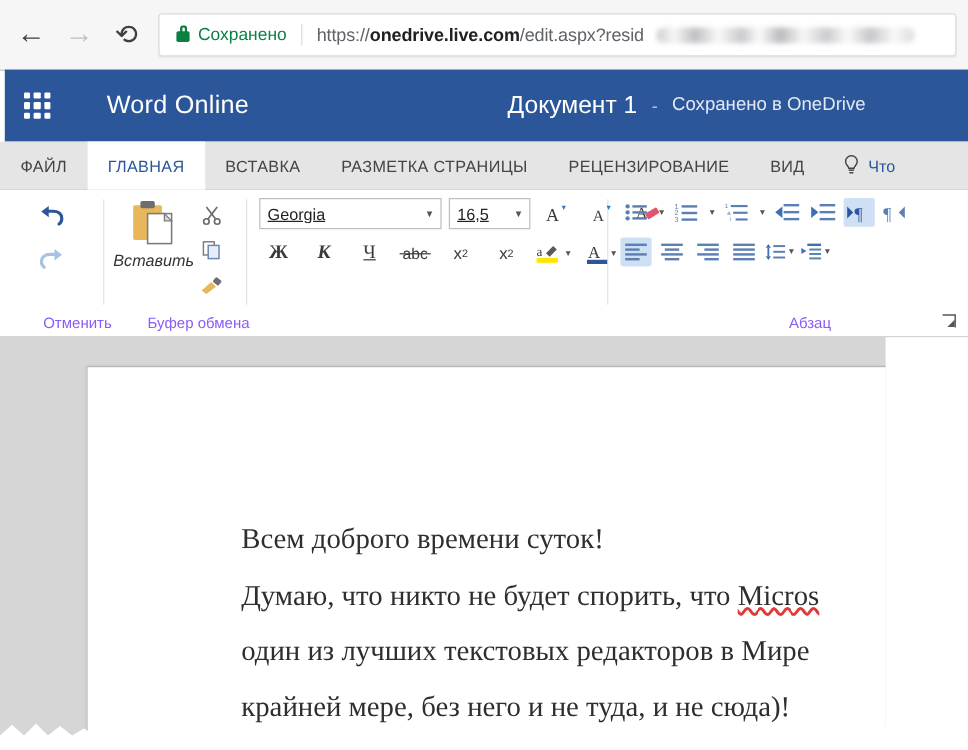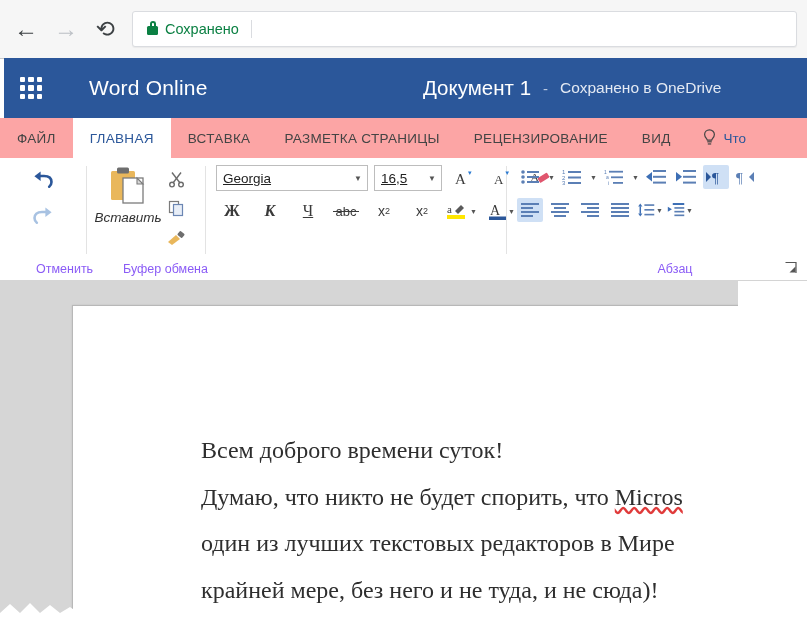--- a/index.html
+++ b/index.html
@@ -88,21 +88,21 @@
     position:absolute;left:419px;top:0;height:60px;
     display:flex;align-items:center;
   }
   .doc-title{color:#ffffff;font-size:20.5px;white-space:nowrap;}
   .doc-dash{color:#b9c8e0;font-size:15px;margin:0 12px;}
   .doc-saved{color:#e3e9f3;font-size:15.5px;white-space:nowrap;}
 
   
   .ribbon-tabs{
     position:absolute;left:0;top:118px;width:807px;height:40px;
-    background:#fca5a5;display:flex;align-items:stretch;
+    background:#e5e5e5;display:flex;align-items:stretch;
     border-bottom:4px solid #ec4899;
   }
   .tab{
     display:flex;align-items:center;justify-content:center;
     padding:0 17px;font-size:13.5px;color:#444444;
     cursor:pointer;white-space:nowrap;letter-spacing:.3px;
   }
   .tab.active{background:#ffffff;color:#2b579a;}
   .tellme{
     display:flex;align-items:center;padding-left:14px;cursor:pointer;gap:7px;
@@ -242,20 +242,23 @@
     <div class="nav-btn">
       <span class="reload-glyph">⟳</span>
     </div>
 
     <div class="omnibox">
       <div class="lock-wrap">
         <span class="lock"></span>
         <span class="secure-text">Сохранено</span>
       </div>
       <div class="url-sep"></div>
+      <div class="url">
+        <span class="scheme">https://</span><span class="host">onedrive.live.com</span><span class="path">/edit.aspx?resid</span><span class="url-redacted"></span>
+      </div>
     </div>
   </div>
 
   <div class="office-header">
     <div class="waffle">
       <div class="waffle-grid">
         <i></i>
           <i></i>
           <i></i>
           <i></i>

